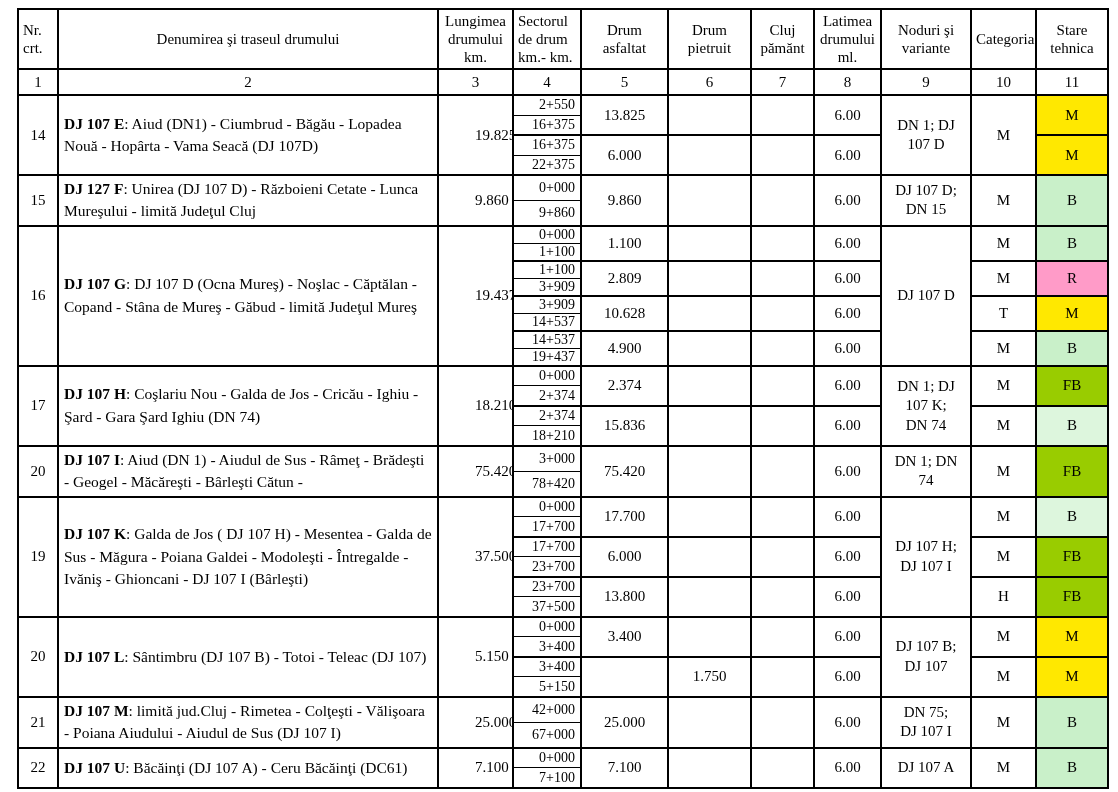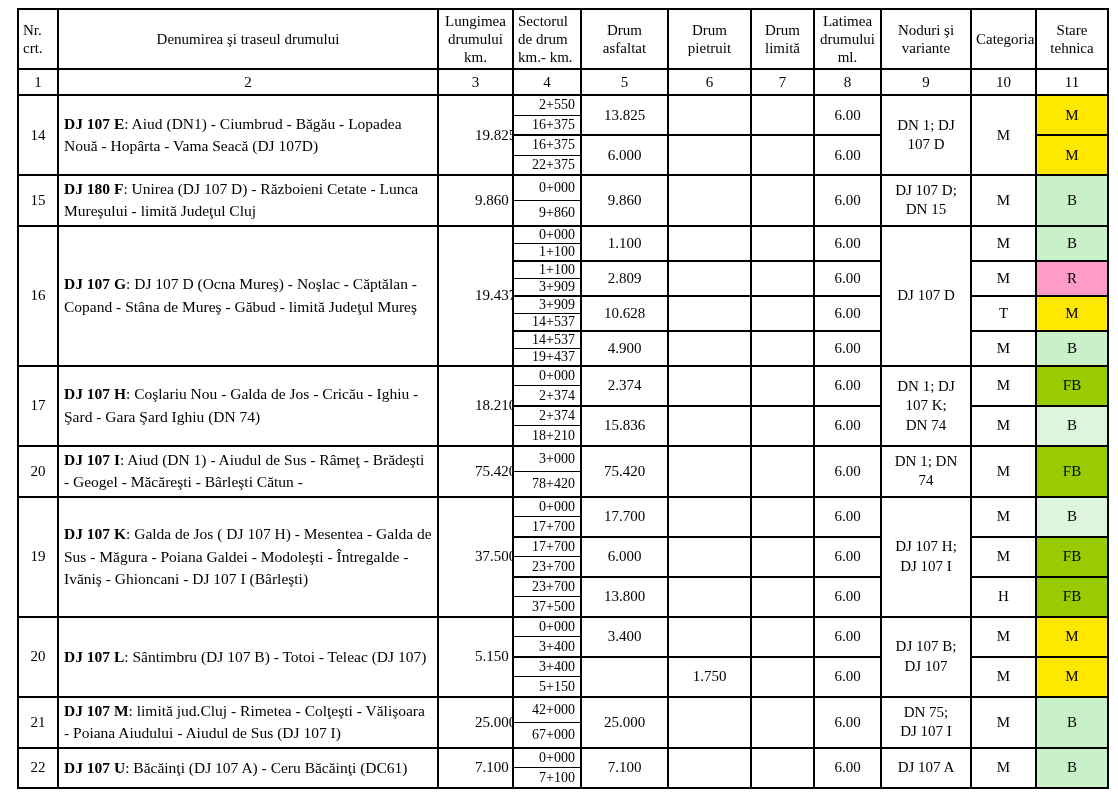--- a/index.html
+++ b/index.html
@@ -40,21 +40,21 @@
       <col style="width:72px">
   </colgroup>
   <thead>
     <tr class="head-labels">
       <th>Nr. crt.</th>
       <th>Denumirea şi traseul drumului</th>
       <th>Lungimea drumului km.</th>
       <th>Sectorul de drum km.- km.</th>
       <th>Drum asfaltat</th>
       <th>Drum pietruit</th>
-      <th>Drum limită</th>
+      <th>Cluj pămănt</th>
       <th>Latimea drumului ml.</th>
       <th>Noduri şi variante</th>
       <th>Categoria</th>
       <th>Stare tehnica</th>
     </tr>
     <tr class="head-nums">
       <th>1</th>
       <th>2</th>
       <th>3</th>
       <th>4</th>
@@ -90,21 +90,21 @@
         <td class="c" rowspan="2"></td>
         <td class="c" rowspan="2"></td>
         <td class="c" rowspan="2">6.00</td>
         <td class="c stare" rowspan="2" style="background: rgb(255, 232, 0);">M</td>
       </tr>
       <tr class="">
         <td class="r sec sto">22+375</td>
       </tr>
       <tr class="">
         <td class="c" rowspan="2">15</td>
-        <td class="name" rowspan="2"><span class="code">DJ 180 F</span><span>: Unirea (DJ 107 D) - Războieni Cetate - Lunca Mureşului - limită Judeţul Cluj</span></td>
+        <td class="name" rowspan="2"><span class="code">DJ 127 F</span><span>: Unirea (DJ 107 D) - Războieni Cetate - Lunca Mureşului - limită Judeţul Cluj</span></td>
         <td class="r len" rowspan="2">9.860</td>
         <td class="r sec sfrom">0+000</td>
         <td class="c" rowspan="2">9.860</td>
         <td class="c" rowspan="2"></td>
         <td class="c" rowspan="2"></td>
         <td class="c" rowspan="2">6.00</td>
         <td class="c nod" rowspan="2">DJ 107 D; DN 15</td>
         <td class="c" rowspan="2">M</td>
         <td class="c stare" rowspan="2" style="background: rgb(201, 240, 201);">B</td>
       </tr>

